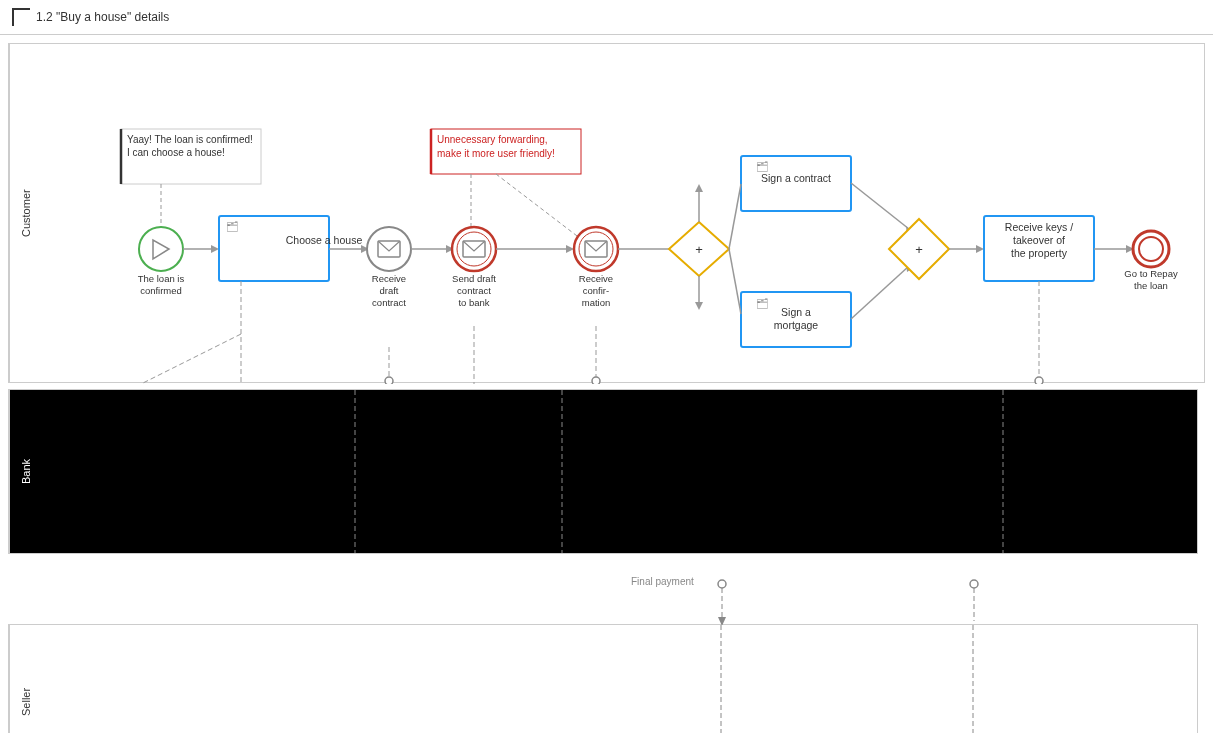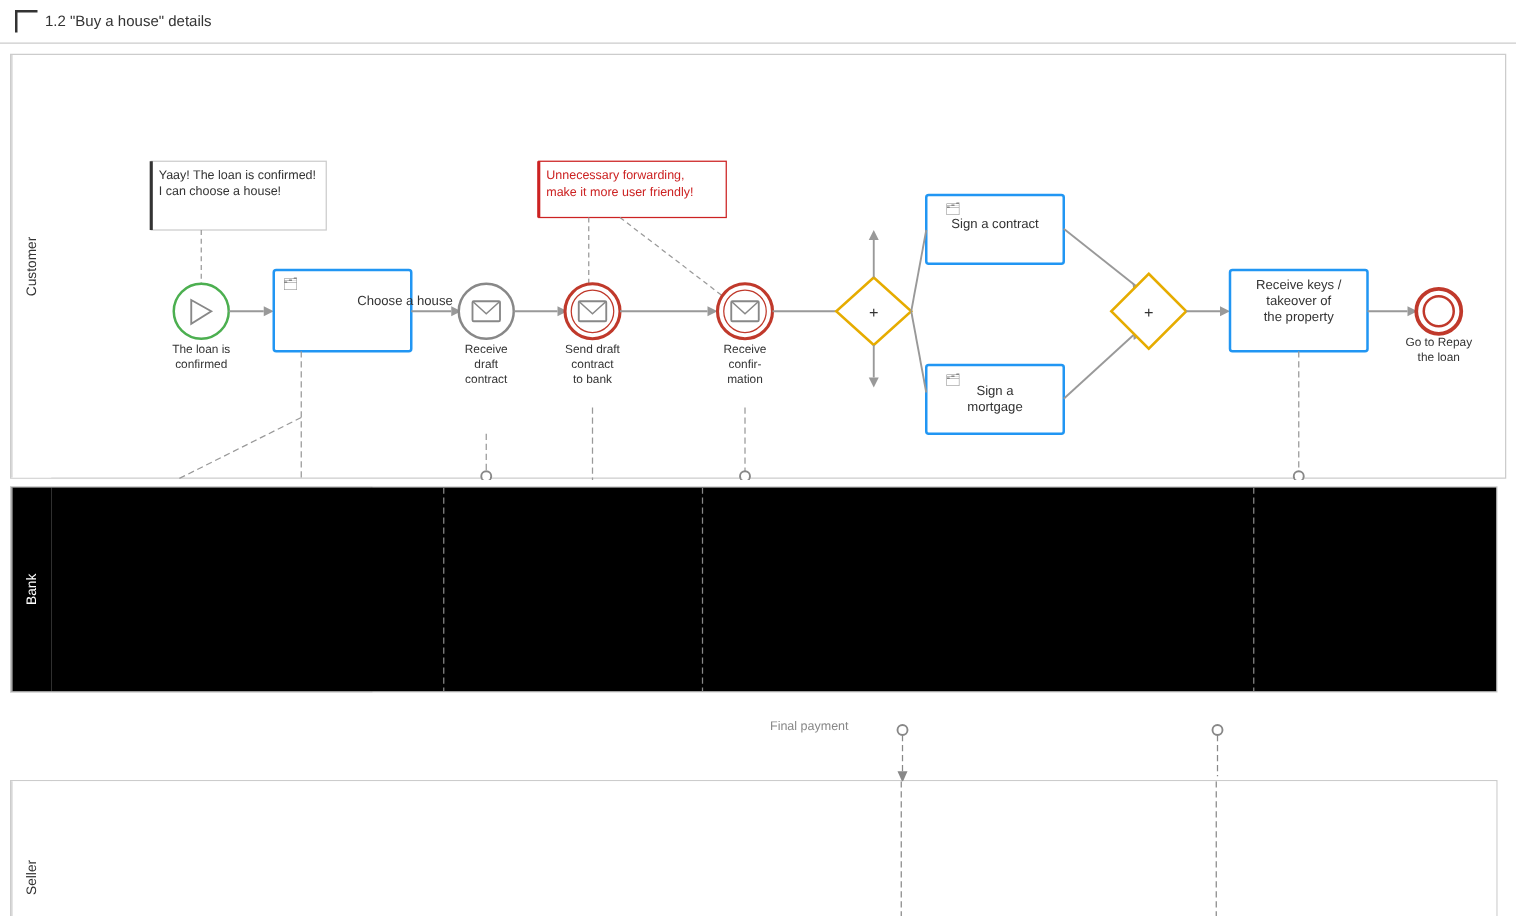--- a/index.html
+++ b/index.html
@@ -296,21 +296,21 @@
         </svg>
       </div>
     </div>
 
   </div>
 
   <div style="height: 175px;"></div>
 
   <div style="position:relative; width:1190px;">
 
-    <div style="position:absolute; top:0; left:608px; font-size:10px; color:#888;">Final payment</div>
+    <div style="position:absolute; top:0; left:623px; font-size:10px; color:#888;">Final payment</div>
 
     <svg style="position:absolute;top:0;left:0;width:1190px;height:50px;overflow:visible;">
 
       <circle cx="714" cy="8" r="4" fill="white" stroke="#888" stroke-width="1.5"></circle>
 
       <line x1="714" y1="12" x2="714" y2="45" stroke="#888" stroke-width="1" stroke-dasharray="5,3"></line>
       <polygon points="710,41 714,50 718,41" fill="#888"></polygon>
 
       <circle cx="966" cy="8" r="4" fill="white" stroke="#888" stroke-width="1.5"></circle>
       <line x1="966" y1="12" x2="966" y2="45" stroke="#888" stroke-width="1" stroke-dasharray="5,3"></line>

